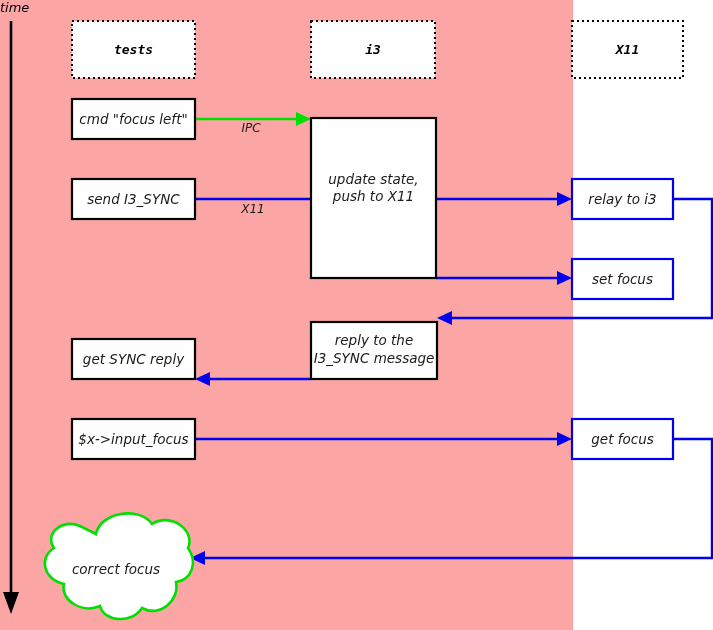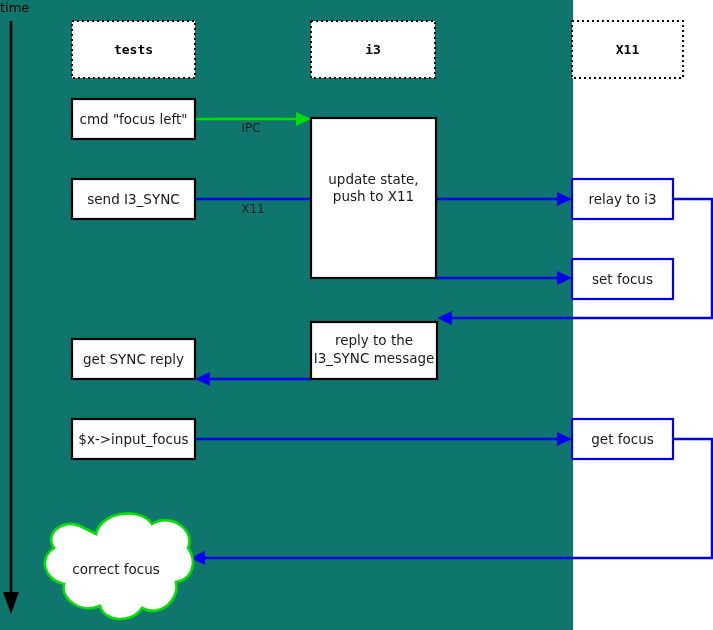--- a/index.html
+++ b/index.html
@@ -10,21 +10,22 @@
   body {
     width: 713px;
     height: 630px;
     overflow: hidden;
     font-family: "DejaVu Sans", sans-serif;
   }
   #diagram-root {
     position: relative;
     width: 573px;
     height: 630px;
-    background: #0f766e;
+    background: #fca5a5;
+    font-style: italic;
   }
   svg#diagram-svg {
     display: block;
     width: 713px;
     height: 630px;
   }
   .lane-header-rect {
     fill: #ffffff;
     stroke: #000000;
     stroke-width: 2;

